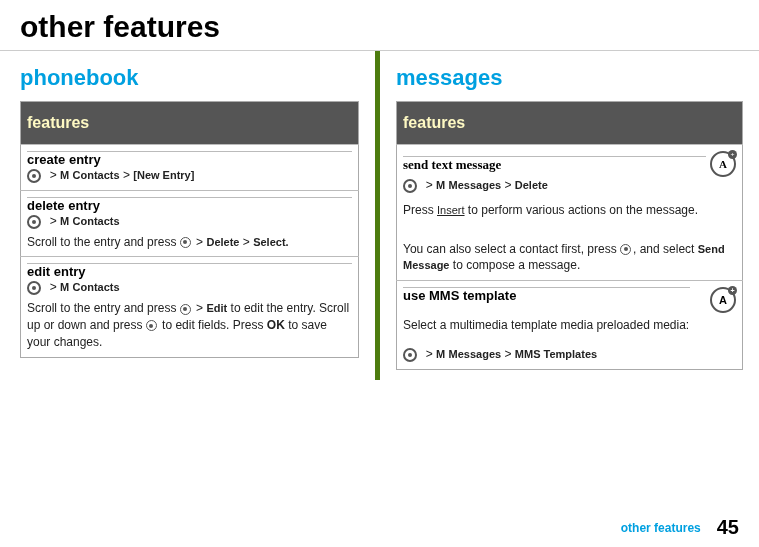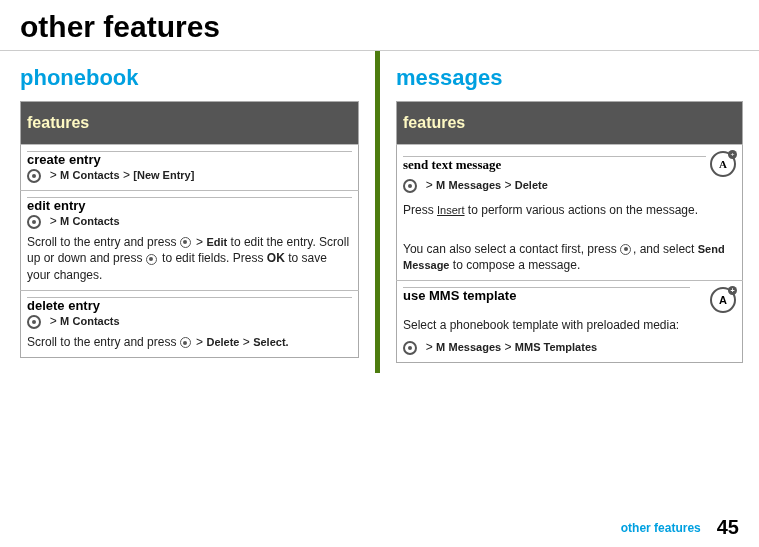--- a/index.html
+++ b/index.html
@@ -201,40 +201,40 @@
             <div class="row-header">create entry</div>
             <div class="row-content menu-path">
               <span class="nav-bullet"></span>
               &nbsp;&gt;&nbsp;<span class="menu-bold">M</span>&nbsp;<span class="menu-item">Contacts</span>&nbsp;&gt;&nbsp;<span class="menu-item">[New Entry]</span>
             </div>
           </td>
         </tr>
 
         <tr>
           <td>
+            <div class="row-header">delete entry</div>
+            <div class="row-content menu-path">
+              <span class="nav-bullet"></span>
+              &nbsp;&gt;&nbsp;<span class="menu-bold">M</span>&nbsp;<span class="menu-item">Contacts</span>
+            </div>
+            <div class="row-content" style="margin-top:4px;">
+              Scroll to the entry and press <span class="nav-bullet" style="width:11px;height:11px;border-width:1.5px;"></span> &gt; <span class="delete-key">Delete</span> &gt; <span class="select-key">Select.</span>
+            </div>
+          </td>
+        </tr>
+
+        <tr>
+          <td>
             <div class="row-header">edit entry</div>
             <div class="row-content menu-path">
               <span class="nav-bullet"></span>
               &nbsp;&gt;&nbsp;<span class="menu-bold">M</span>&nbsp;<span class="menu-item">Contacts</span>
             </div>
             <div class="row-content" style="margin-top:4px;">
               Scroll to the entry and press <span class="nav-bullet" style="width:11px;height:11px;border-width:1.5px;"></span> &gt; <span class="menu-bold">Edit</span> to edit the entry. Scroll up or down and press <span class="nav-bullet" style="width:11px;height:11px;border-width:1.5px;"></span> to edit fields. Press <span class="ok-key">OK</span> to save your changes.
-            </div>
-          </td>
-        </tr>
-
-        <tr>
-          <td>
-            <div class="row-header">delete entry</div>
-            <div class="row-content menu-path">
-              <span class="nav-bullet"></span>
-              &nbsp;&gt;&nbsp;<span class="menu-bold">M</span>&nbsp;<span class="menu-item">Contacts</span>
-            </div>
-            <div class="row-content" style="margin-top:4px;">
-              Scroll to the entry and press <span class="nav-bullet" style="width:11px;height:11px;border-width:1.5px;"></span> &gt; <span class="delete-key">Delete</span> &gt; <span class="select-key">Select.</span>
             </div>
           </td>
         </tr>
 
       </tbody>
     </table>
   </div>
 
   <div class="right-col">
     <div class="section-heading">messages</div>
@@ -274,23 +274,23 @@
             <div style="display:flex;justify-content:space-between;align-items:flex-start;gap:16px;">
               <div class="row-header" style="flex:1;">use MMS template</div>
               <div class="icon-circle" style="font-size:10px;position:relative;">
                 <span style="font-weight:bold;font-size:11px;">A</span>
                 <span style="position:absolute;top:-3px;right:-3px;width:9px;height:9px;background:#555;border-radius:50%;display:flex;align-items:center;justify-content:center;">
                   <span style="color:#fff;font-size:7px;font-weight:bold;">+</span>
                 </span>
               </div>
             </div>
             <div class="row-content" style="margin-top:4px;">
-              Select a phonebook template with preloaded media:
-            </div>
-            <div class="row-content menu-path" style="margin-top:5px;">
+              Select a multimedia template media preloaded media:
+            </div>
+            <div class="row-content menu-path" style="margin-top:12px;">
               <span class="nav-bullet"></span>
               &nbsp;&gt;&nbsp;<span class="menu-bold">M</span>&nbsp;<span class="menu-item">Messages</span>&nbsp;&gt;&nbsp;<span class="menu-item">MMS Templates</span>
             </div>
           </td>
         </tr>
 
       </tbody>
     </table>
   </div>
 

